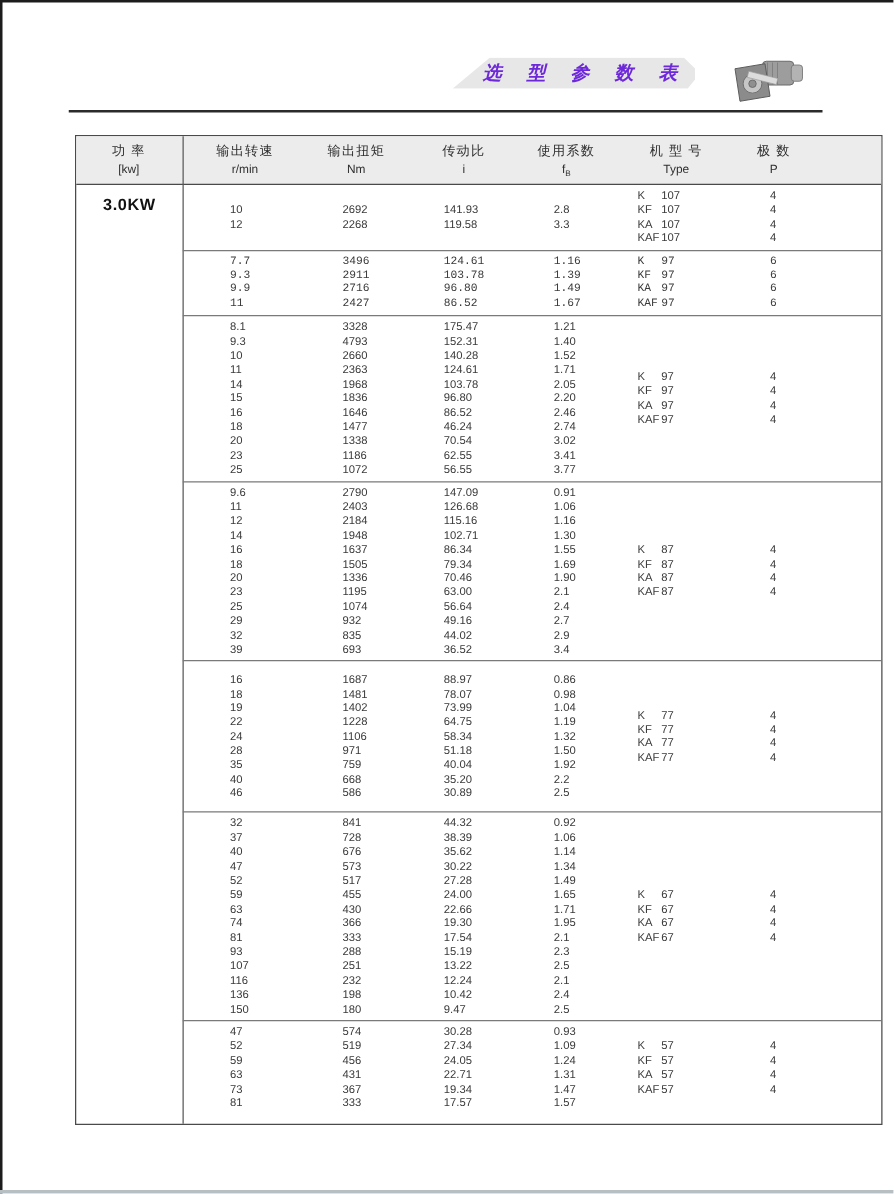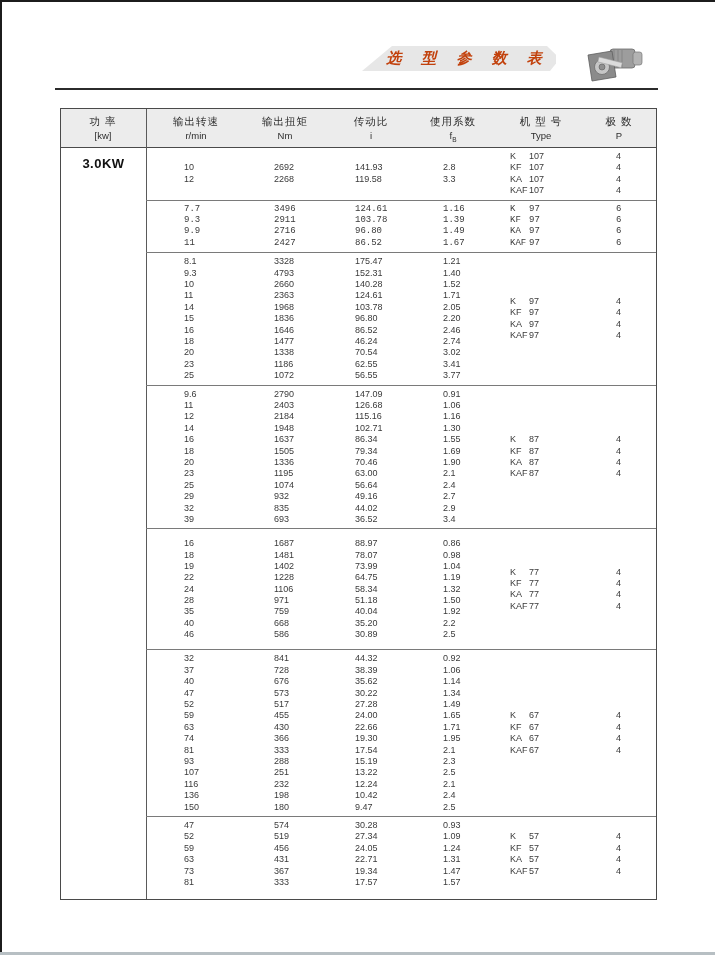--- a/index.html
+++ b/index.html
@@ -13,27 +13,27 @@
   .edge-bottom{position:absolute;left:0;bottom:0;width:715px;height:3px;background:#b7bfc3;}
 
   
   .title-banner{
     position:absolute;left:362px;top:46px;width:194px;height:25px;background:#e7e7e7;
     clip-path:polygon(30px 0, calc(100% - 9px) 0, 100% 35%, 100% 70%, calc(100% - 6px) 100%, 0 100%);
     display:flex;align-items:center;justify-content:center;
   }
   .title-banner span{
     font-style:italic;font-weight:600;font-size:15px;letter-spacing:8px;
-    color:#c2410c;padding-left:18px;white-space:nowrap;
+    color:#6d28d9;padding-left:18px;white-space:nowrap;
   }
   .title-rule{position:absolute;left:55px;top:88px;width:603px;height:2px;background:#2b2b2b;}
   .motor-img{position:absolute;left:583px;top:42px;width:66px;height:44px;}
 
   
-  .param-table{position:absolute;left:60px;top:108px;width:597px;height:792px;border:1px solid #4a4a4a;box-sizing:border-box;background:#fff;}
+  .param-table{position:absolute;left:60px;top:108px;width:646px;height:792px;border:1px solid #4a4a4a;box-sizing:border-box;background:#fff;}
   .thead{position:relative;height:39px;background:#ececec;border-bottom:1px solid #4a4a4a;box-sizing:border-box;}
   .hcell{position:absolute;top:5px;transform:translateX(-50%);text-align:center;white-space:nowrap;}
   .hcell .l1{display:block;font-size:10.5px;color:#2e2e2e;letter-spacing:1px;line-height:15px;}
   .hcell .l2{display:block;font-size:9.5px;color:#2e2e2e;line-height:13px;}
   .hcell sub{font-size:6.5px;}
   .h-power{left:42px}.h-speed{left:135px}.h-torque{left:224px}.h-ratio{left:310px}
   .h-factor{left:392px}.h-type{left:480px}.h-poles{left:558px}
 
   .tbody{position:absolute;left:0;top:39px;right:0;bottom:0;}
   .power-divider{position:absolute;left:85px;top:-39px;bottom:0;width:0;border-left:1px solid #5a5a5a;}

